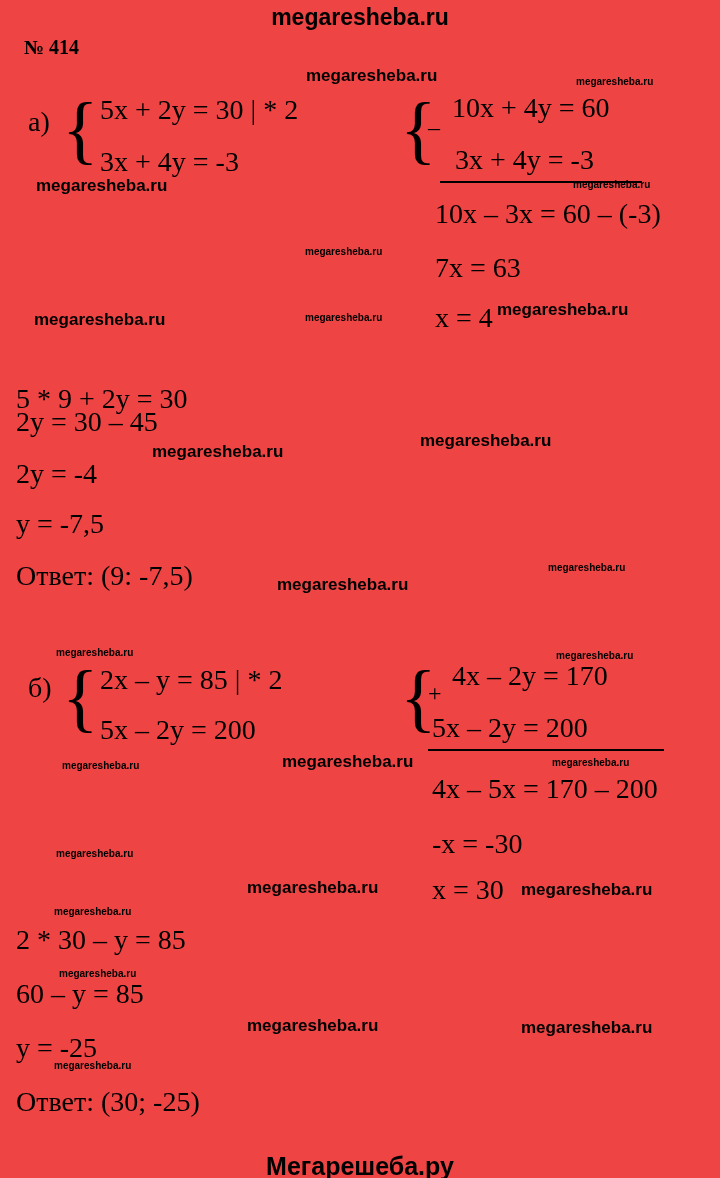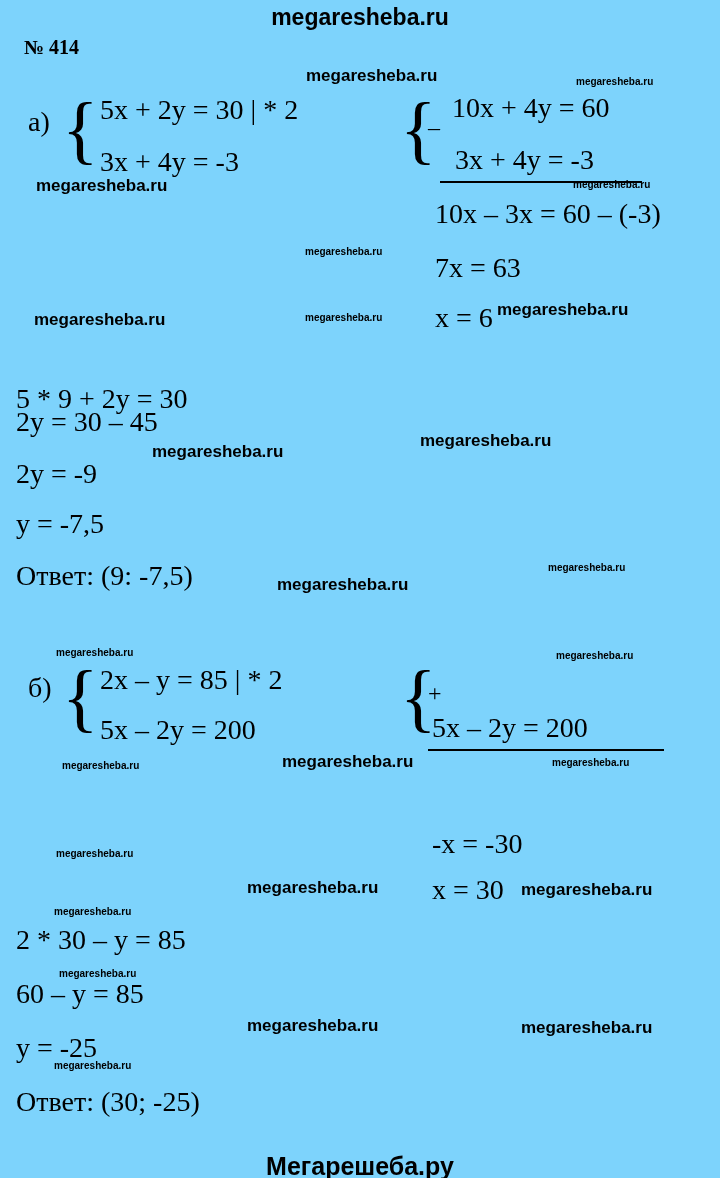--- a/index.html
+++ b/index.html
@@ -4,21 +4,21 @@
 <style>
   html, body {
     margin: 0;
     padding: 0;
     background: #ffffff;
   }
   #page {
     position: relative;
     width: 720px;
     height: 1178px;
-    background: #7dd3fc;
+    background: #ef4444;
     overflow: hidden;
     font-family: "Liberation Serif", serif;
     color: #000;
   }
   
   .m {
     position: absolute;
     font-family: "Liberation Serif", serif;
     font-size: 28px;
     color: #000;
@@ -179,38 +179,40 @@
   <div class="m" id="a-eq2">3x + 4y = -3</div>
 
   <div class="brace" id="a-brace2">{</div>
   <div class="sys-sign" id="a-sign">–</div>
   <div class="m" id="a-eq3">10x + 4y = 60</div>
   <div class="m" id="a-eq4">3x + 4y = -3</div>
   <div class="subline" id="a-line"></div>
 
   <div class="m" id="a-step1">10x – 3x = 60 – (-3)</div>
   <div class="m" id="a-step2">7x = 63</div>
-  <div class="m" id="a-step3">x = 6</div>
+  <div class="m" id="a-step3">x = 4</div>
 
   <div class="m" id="a-left1">5 * 9 + 2y = 30</div>
   <div class="m" id="a-left2">2y = 30 – 45</div>
-  <div class="m" id="a-left3">2y = -9</div>
+  <div class="m" id="a-left3">2y = -4</div>
   <div class="m" id="a-left4">y = -7,5</div>
   <div class="m" id="a-answer">Ответ: (9: -7,5)</div>
 
   <div class="m" id="b-label">б)</div>
   <div class="brace" id="b-brace1">{</div>
   <div class="m" id="b-eq1">2x – y = 85 | * 2</div>
   <div class="m" id="b-eq2">5x – 2y = 200</div>
 
   <div class="brace" id="b-brace2">{</div>
   <div class="sys-sign" id="b-sign">+</div>
+  <div class="m" id="b-eq3">4x – 2y = 170</div>
   <div class="m" id="b-eq4">5x – 2y = 200</div>
   <div class="subline" id="b-line"></div>
 
+  <div class="m" id="b-step1">4x – 5x = 170 – 200</div>
   <div class="m" id="b-step2">-x = -30</div>
   <div class="m" id="b-step3">x = 30</div>
 
   <div class="m" id="b-left1">2 * 30 – y = 85</div>
   <div class="m" id="b-left2">60 – y = 85</div>
   <div class="m" id="b-left3">y = -25</div>
   <div class="m" id="b-answer">Ответ: (30; -25)</div>
 
   <div id="footer-brand">Мегарешеба.ру</div>
 

